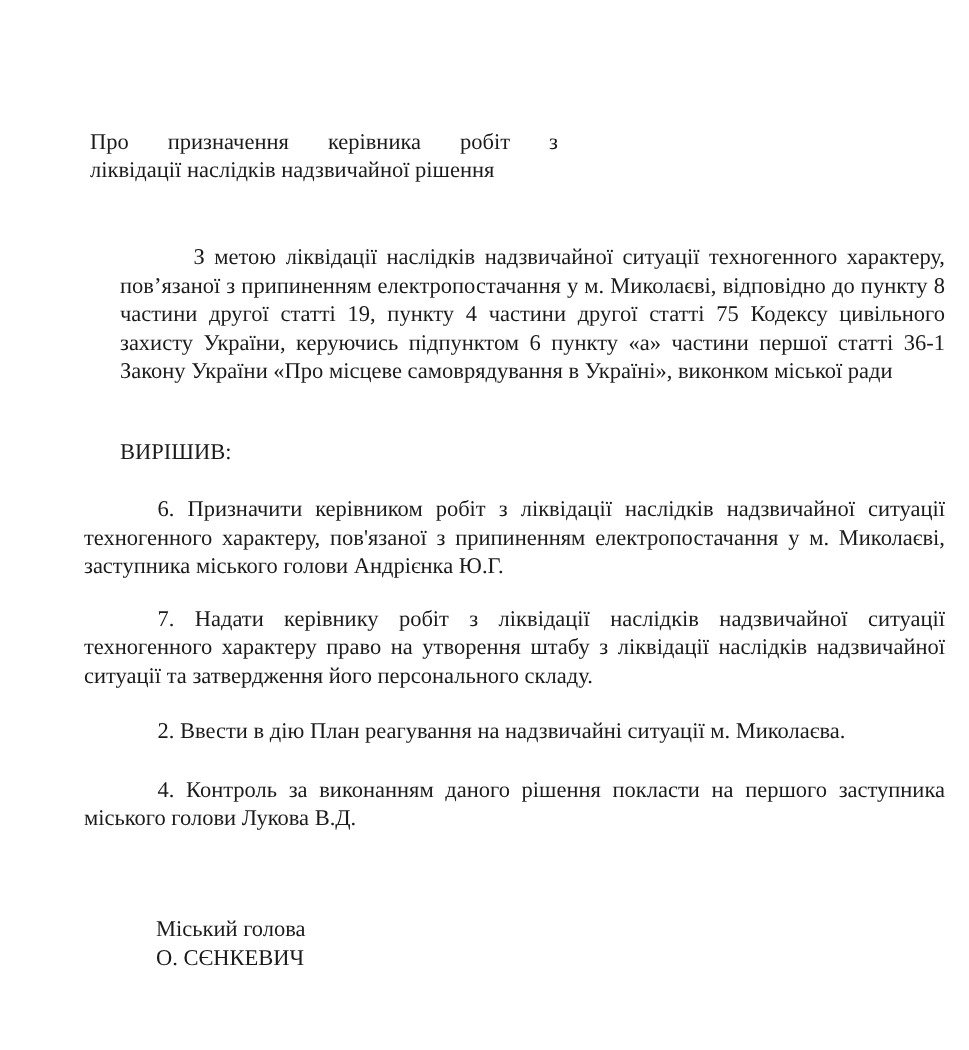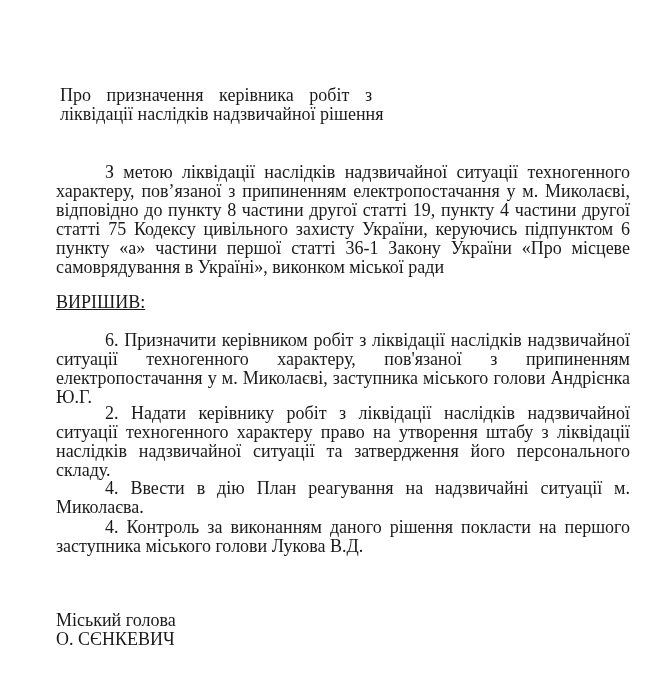--- a/index.html
+++ b/index.html
@@ -6,70 +6,71 @@
   html, body {
     width: 646px; height: 700px;
     background: #ffffff;
     font-family: "Liberation Serif", "DejaVu Serif", serif;
   }
   .page {
     position: relative;
     width: 646px; height: 700px;
     background: #ffffff;
     color: #1a1a1a;
-    font-size: 18px;
+    font-size: 15px;
     line-height: 19px;
     overflow: hidden;
   }
   .block {
     position: absolute;
     left: 56px;
     right: 16px;
   }
   .title-block { left: 60px; width: 326px; }
   .title-line1 {
     width: 312px;
     text-align: justify;
     text-align-last: justify;
     white-space: nowrap;
   }
   .title-line2 { width: 326px; }
   .para {
     text-align: justify;
     text-indent: 49px;
+    margin-left: 24px;
   }
-  .resolved { text-indent: 0; text-align: left; text-decoration: underline; }
+  .resolved { text-indent: 0; text-align: left; }
   .item { margin: 0; }
   .signature-row {
     display: flex;
     justify-content: space-between;
     align-items: baseline;
     flex-direction: column;
   }
-  .sig-name { text-align: left; }
+  .sig-name { text-align: left; margin-left: 48px; }
 </style>
 </head>
 <body>
 
 <div class="page">
 
   <div class="block title-block" style="top: 86px;">
     <div class="title-line1">Про призначення керівника робіт з</div>
     <div class="title-line2">ліквідації наслідків надзвичайної рішення</div>
   </div>
 
   <div class="block para" style="top: 163px;">З метою ліквідації наслідків надзвичайної ситуації техногенного характеру, пов’язаної з припиненням електропостачання у м. Миколаєві, відповідно до пункту 8 частини другої статті 19, пункту 4 частини другої статті 75 Кодексу цивільного захисту України, керуючись підпунктом 6 пункту «а» частини першої статті 36-1 Закону України «Про місцеве самоврядування в Україні», виконком міської ради</div>
 
   <div class="block para resolved" style="top: 293px;">ВИРІШИВ:</div>
 
   <div class="block para item" style="top: 331px;">6. Призначити керівником робіт з ліквідації наслідків надзвичайної ситуації техногенного характеру, пов'язаної з припиненням електропостачання у м. Миколаєві, заступника міського голови Андрієнка Ю.Г.</div>
 
-  <div class="block para item" style="top: 404px;">2. Надати керівнику робіт з ліквідації наслідків надзвичайної ситуації техногенного характеру право на утворення штабу з ліквідації наслідків надзвичайної ситуації та затвердження його персонального складу.</div>
+  <div class="block para item" style="top: 404px;">7. Надати керівнику робіт з ліквідації наслідків надзвичайної ситуації техногенного характеру право на утворення штабу з ліквідації наслідків надзвичайної ситуації та затвердження його персонального складу.</div>
 
-  <div class="block para item" style="top: 479px;">4. Ввести в дію План реагування на надзвичайні ситуації м. Миколаєва.</div>
+  <div class="block para item" style="top: 479px;">2. Ввести в дію План реагування на надзвичайні ситуації м. Миколаєва.</div>
 
   <div class="block para item" style="top: 518px;">4. Контроль за виконанням даного рішення покласти на першого заступника міського голови Лукова В.Д.</div>
 
   <div class="block signature-row" style="top: 611px;">
     <span class="sig-label">Міський голова</span>
     <span class="sig-name">О. СЄНКЕВИЧ</span>
   </div>
 
 </div>
 

